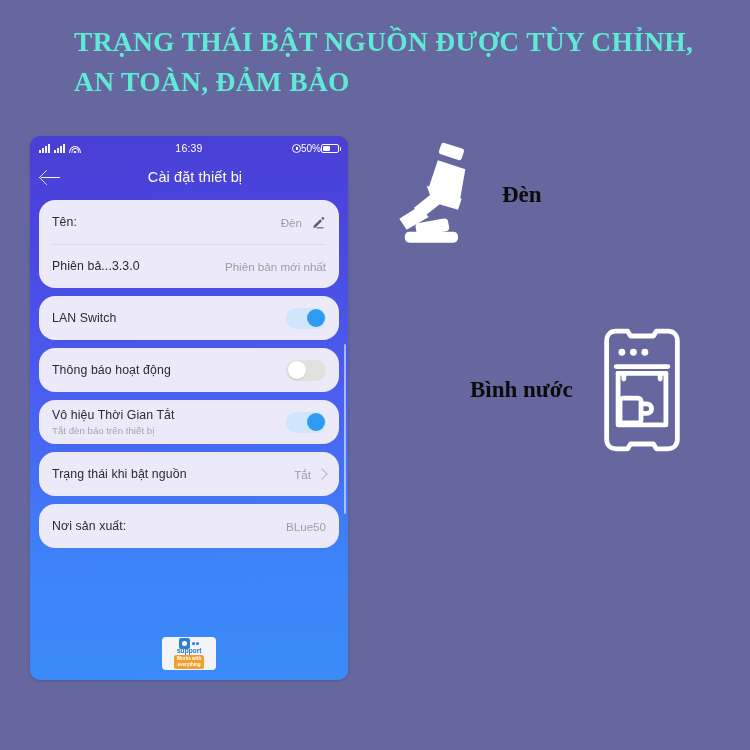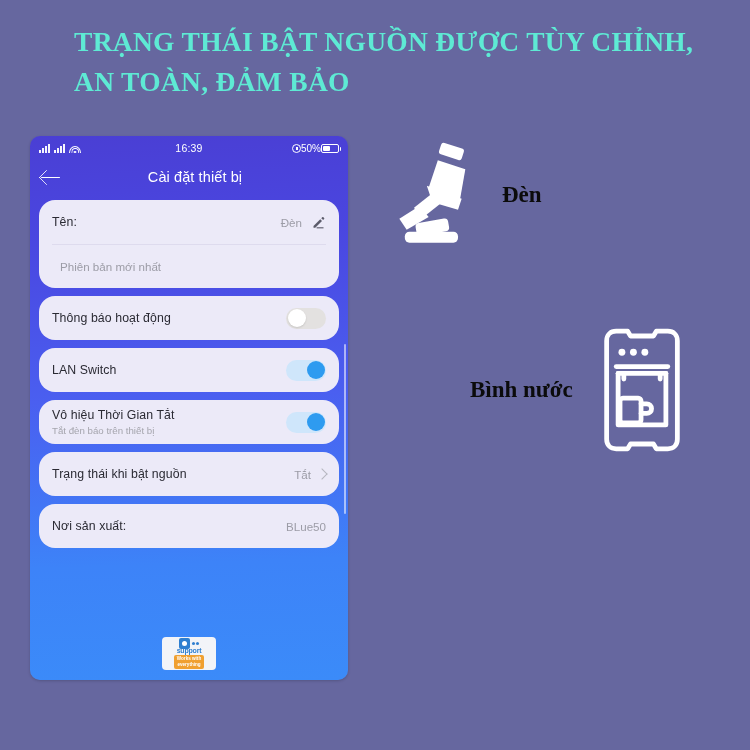--- a/index.html
+++ b/index.html
@@ -259,41 +259,44 @@
               <div class="title">Tên:</div>
             </div>
           <div class="value">Đèn</div>
           <svg class="pencil" viewBox="0 0 24 24">
             <path d="M4 17.5 14.8 6.7l2.8 2.8L6.8 20.3H4z" fill="#5b5b6a"></path>
             <path d="M16.4 5.1 18 3.5c.5-.5 1.3-.5 1.8 0l1.2 1.2c.5.5.5 1.3 0 1.8l-1.6 1.6z" fill="#5b5b6a"></path>
             <rect x="9" y="19.6" width="11" height="1.8" fill="#5b5b6a"></rect>
           </svg>
         </div>
         <div class="row">
+          <div class="texts">
+              <div class="title">Phiên bả...3.3.0</div>
+            </div>
           <div class="value">Phiên bản mới nhất</div>
         </div>
       </div>
 
       <div class="card">
         <div class="row">
           <div class="texts">
+              <div class="title">LAN Switch</div>
+            </div>
+          <div class="toggle on">
+              <span class="knob"></span>
+            </div>
+        </div>
+      </div>
+
+      <div class="card">
+        <div class="row">
+          <div class="texts">
               <div class="title">Thông báo hoạt động</div>
             </div>
           <div class="toggle off">
-              <span class="knob"></span>
-            </div>
-        </div>
-      </div>
-
-      <div class="card">
-        <div class="row">
-          <div class="texts">
-              <div class="title">LAN Switch</div>
-            </div>
-          <div class="toggle on">
               <span class="knob"></span>
             </div>
         </div>
       </div>
 
       <div class="card">
         <div class="row">
           <div class="texts">
             <div class="title"> Vô hiệu Thời Gian Tắt</div>
             <div class="sub">Tắt đèn báo trên thiết bị</div>

